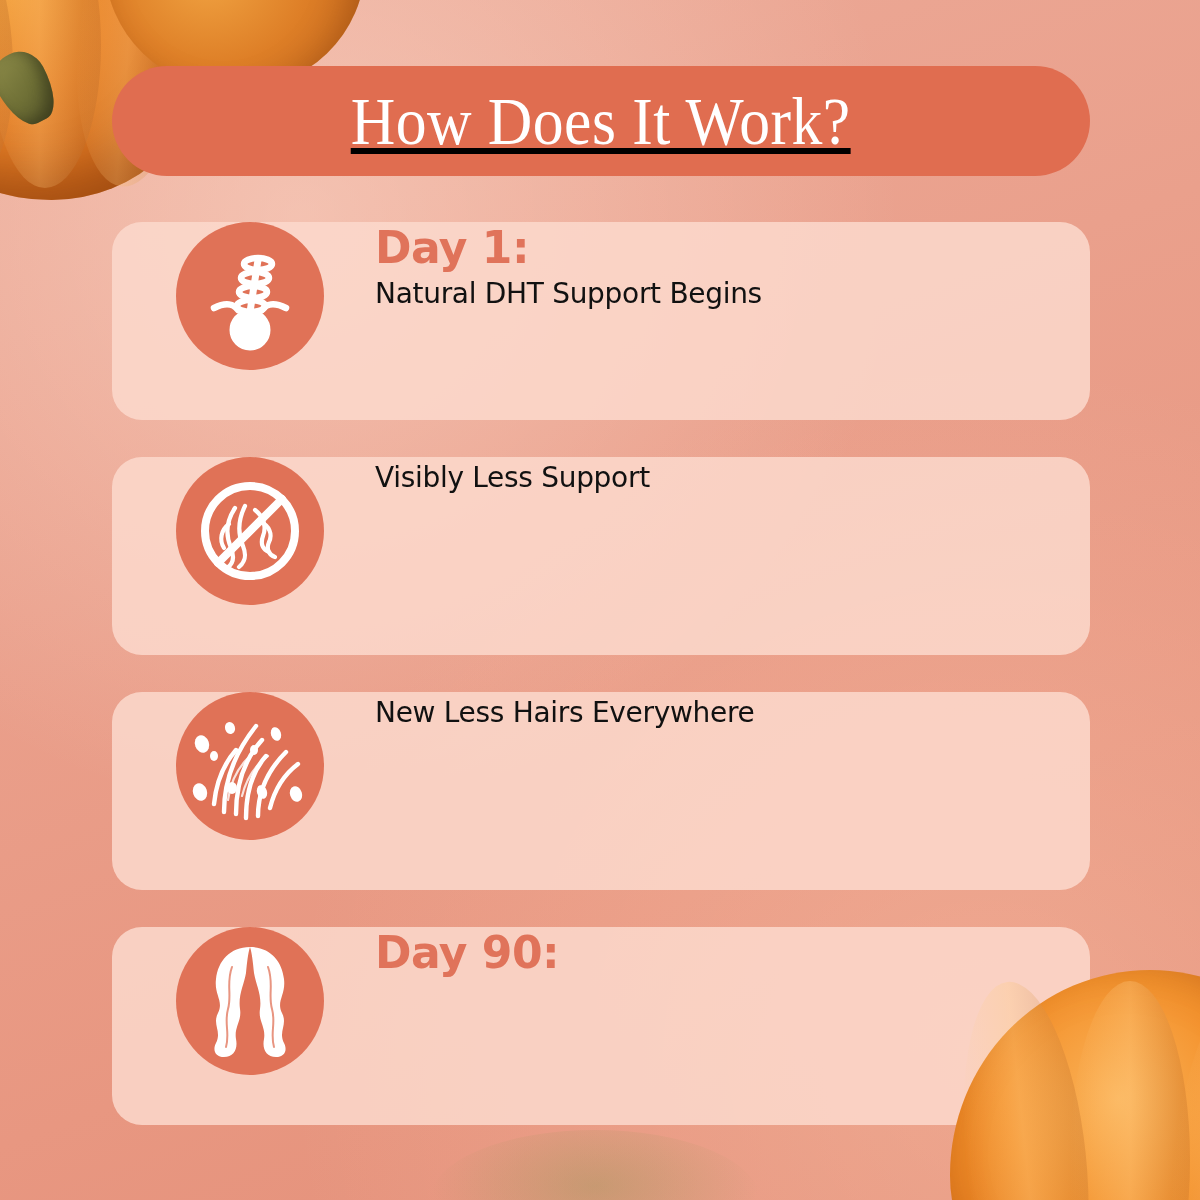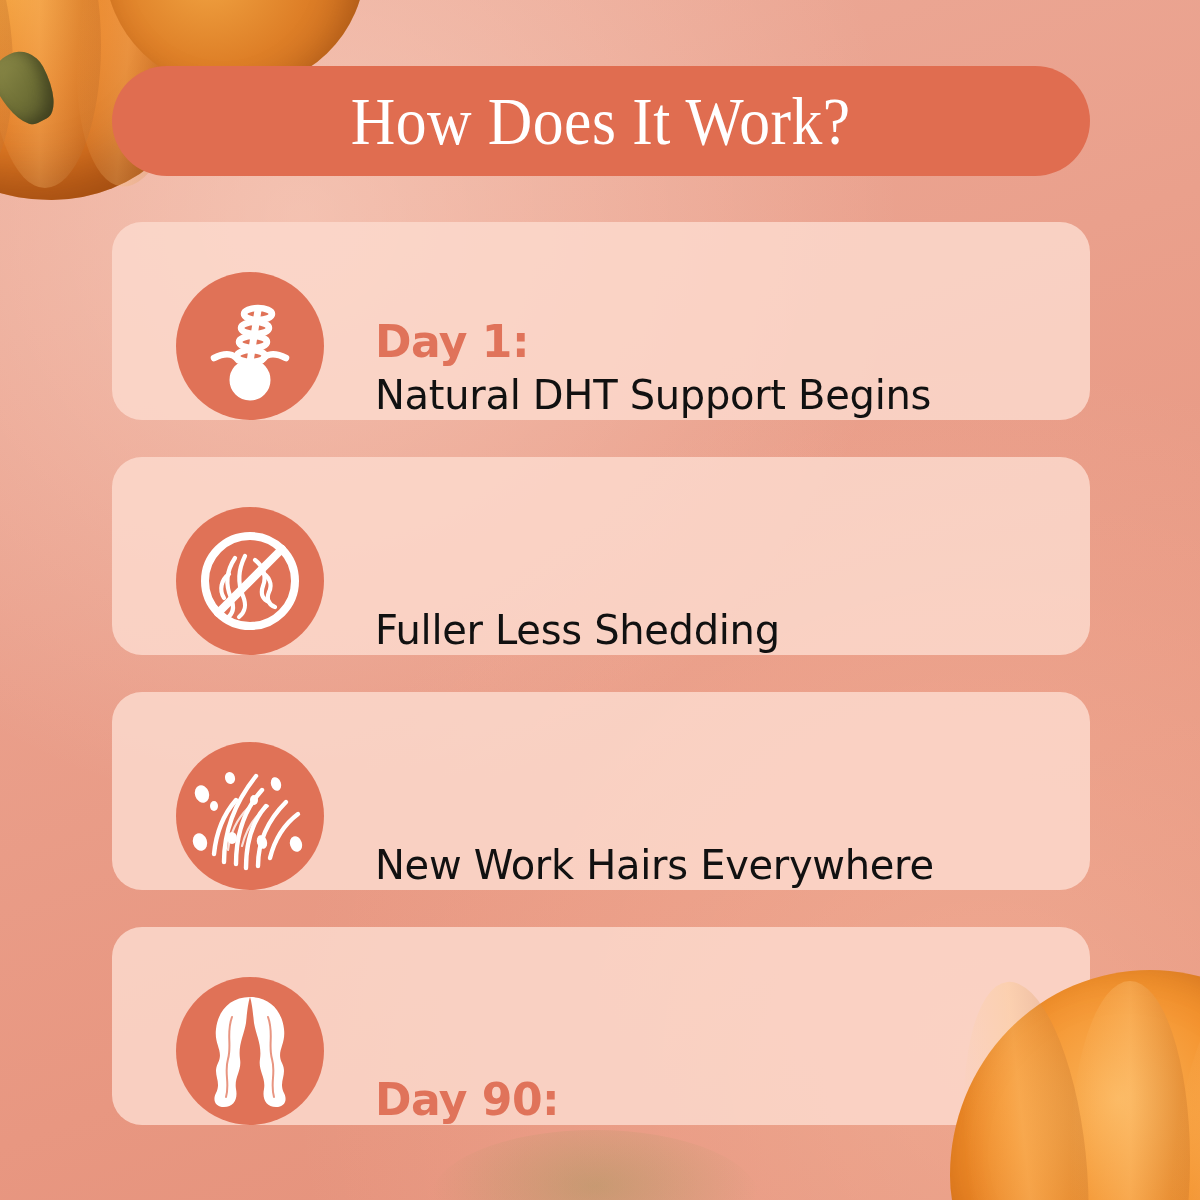--- a/index.html
+++ b/index.html
@@ -134,20 +134,21 @@
     position: absolute;
     left: 112px;
     top: 66px;
     width: 978px;
     height: 110px;
     border-radius: 999px;
     background: #e06d50;
     display: flex;
     align-items: center;
     justify-content: center;
+    text-decoration: underline;
   }
   #title-text {
     color: #ffffff;
     font-family: "Liberation Serif", "DejaVu Serif", serif;
     font-size: 67px;
     font-weight: 400;
     letter-spacing: 0.5px;
     transform: scaleX(0.92);
     white-space: nowrap;
     line-height: 1;
@@ -161,21 +162,21 @@
     width: 978px;
   }
   .row-card {
     position: relative;
     width: 978px;
     height: 198px;
     margin-bottom: 37px;
     border-radius: 30px;
     background: rgba(251, 216, 204, 0.86);
     display: flex;
-    align-items: flex-end;
+    align-items: flex-start;
   }
   .row-card:last-child { margin-bottom: 0; }
 
   .icon-badge {
     flex: 0 0 auto;
     width: 148px;
     height: 148px;
     margin-left: 64px;
     border-radius: 50%;
     background: #e07257;
@@ -196,21 +197,21 @@
     color: #e0735a;
     font-family: "DejaVu Sans", sans-serif;
     font-size: 44px;
     font-weight: bold;
     line-height: 1.16;
     letter-spacing: -0.5px;
   }
   .row-desc {
     color: #111111;
     font-family: "DejaVu Sans", sans-serif;
-    font-size: 40px;
+    font-size: 28px;
     font-weight: normal;
     line-height: 1.22;
     letter-spacing: -0.3px;
     margin-top: 4px;
   }
 </style>
 </head>
 <body>
 
 <div id="infographic">
@@ -274,21 +275,21 @@
               <path d="M70 50 C 78 54, 82 62, 78 70 C 75 77, 78 83, 84 85"></path>
               <path d="M38 52 C 30 58, 28 68, 33 76"></path>
             </g>
 
             <circle cx="59" cy="59" r="45" stroke-width="8"></circle>
             <line x1="27" y1="91" x2="91" y2="27" stroke-width="8"></line>
           </g>
         </svg>
       </div>
       <div class="row-text">
-        <div class="row-desc">Fuller Less Shedding</div>
+        <div class="row-desc">Visibly Less Support</div>
       </div>
     </div>
 
     <div class="row-card">
       <div class="icon-badge">
         <svg width="132" height="132" viewBox="0 0 132 132" aria-hidden="true">
           <g fill="#ffffff" stroke="none">
 
             <ellipse cx="18" cy="44" rx="7" ry="9" transform="rotate(-18 18 44)"></ellipse>
             <ellipse cx="46" cy="28" rx="5" ry="6" transform="rotate(-18 46 28)"></ellipse>
@@ -309,21 +310,21 @@
             <path d="M86 108 C 90 92, 98 76, 114 64"></path>
             <path d="M30 104 C 32 84, 38 66, 52 50"></path>
           </g>
           <g fill="none" stroke="#ffffff" stroke-linecap="round" stroke-width="2.2" opacity="0.8">
             <path d="M58 96 C 62 80, 70 66, 84 56"></path>
             <path d="M44 100 C 46 84, 52 70, 64 58"></path>
           </g>
         </svg>
       </div>
       <div class="row-text">
-        <div class="row-desc">New Work Hairs Everywhere</div>
+        <div class="row-desc">New Less Hairs Everywhere</div>
       </div>
     </div>
 
     <div class="row-card">
       <div class="icon-badge">
         <svg width="120" height="124" viewBox="0 0 120 124" aria-hidden="true">
 
           <path d="M60 8
                    C 40 8, 28 22, 26 40
                    C 24 56, 34 62, 28 74

